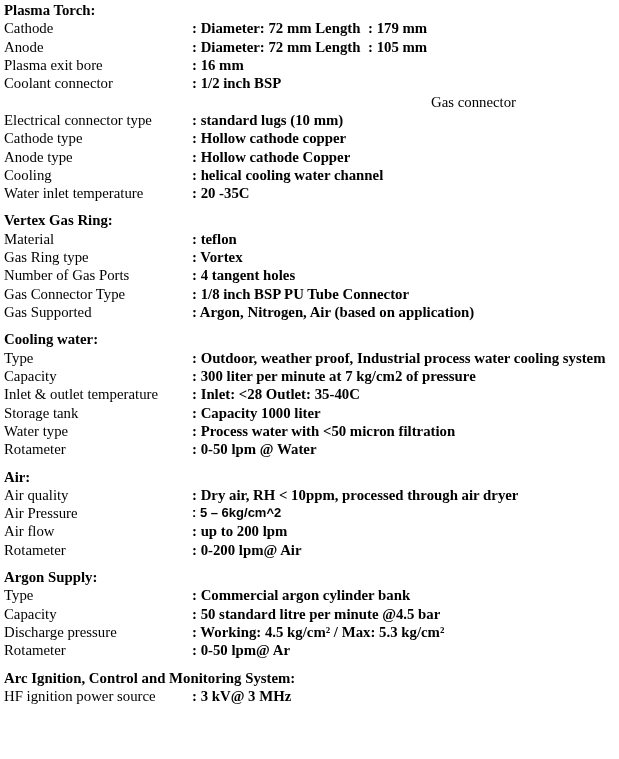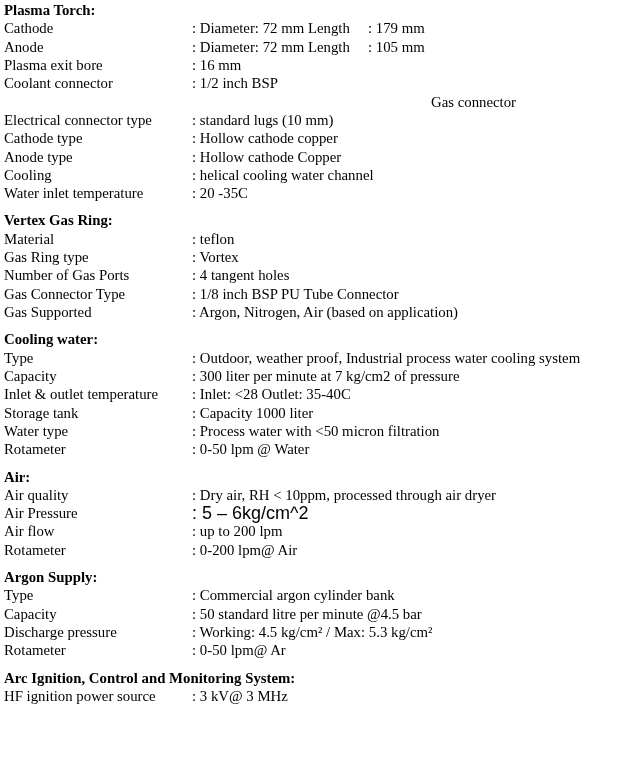--- a/index.html
+++ b/index.html
@@ -30,28 +30,29 @@
     display: flex;
     white-space: nowrap;
     justify-content: flex-end;
   }
   .label {
     flex: 0 0 188px;
     width: 188px;
   }
   .value {
     flex: 1 1 auto;
+    font-weight: bold;
   }
   .v1.tabbed {
     display: inline-block;
     width: 176px;
   }
   .value.sans {
     font-family: "Liberation Sans", sans-serif;
-    font-size: 18px;
+    font-size: 13px;
   }
 </style>
 </head>
 <body>
 
 <div id="doc">
   <div class="section">
     <div class="heading">Plasma Torch:</div>
     <div class="rows">
   <div class="row">

